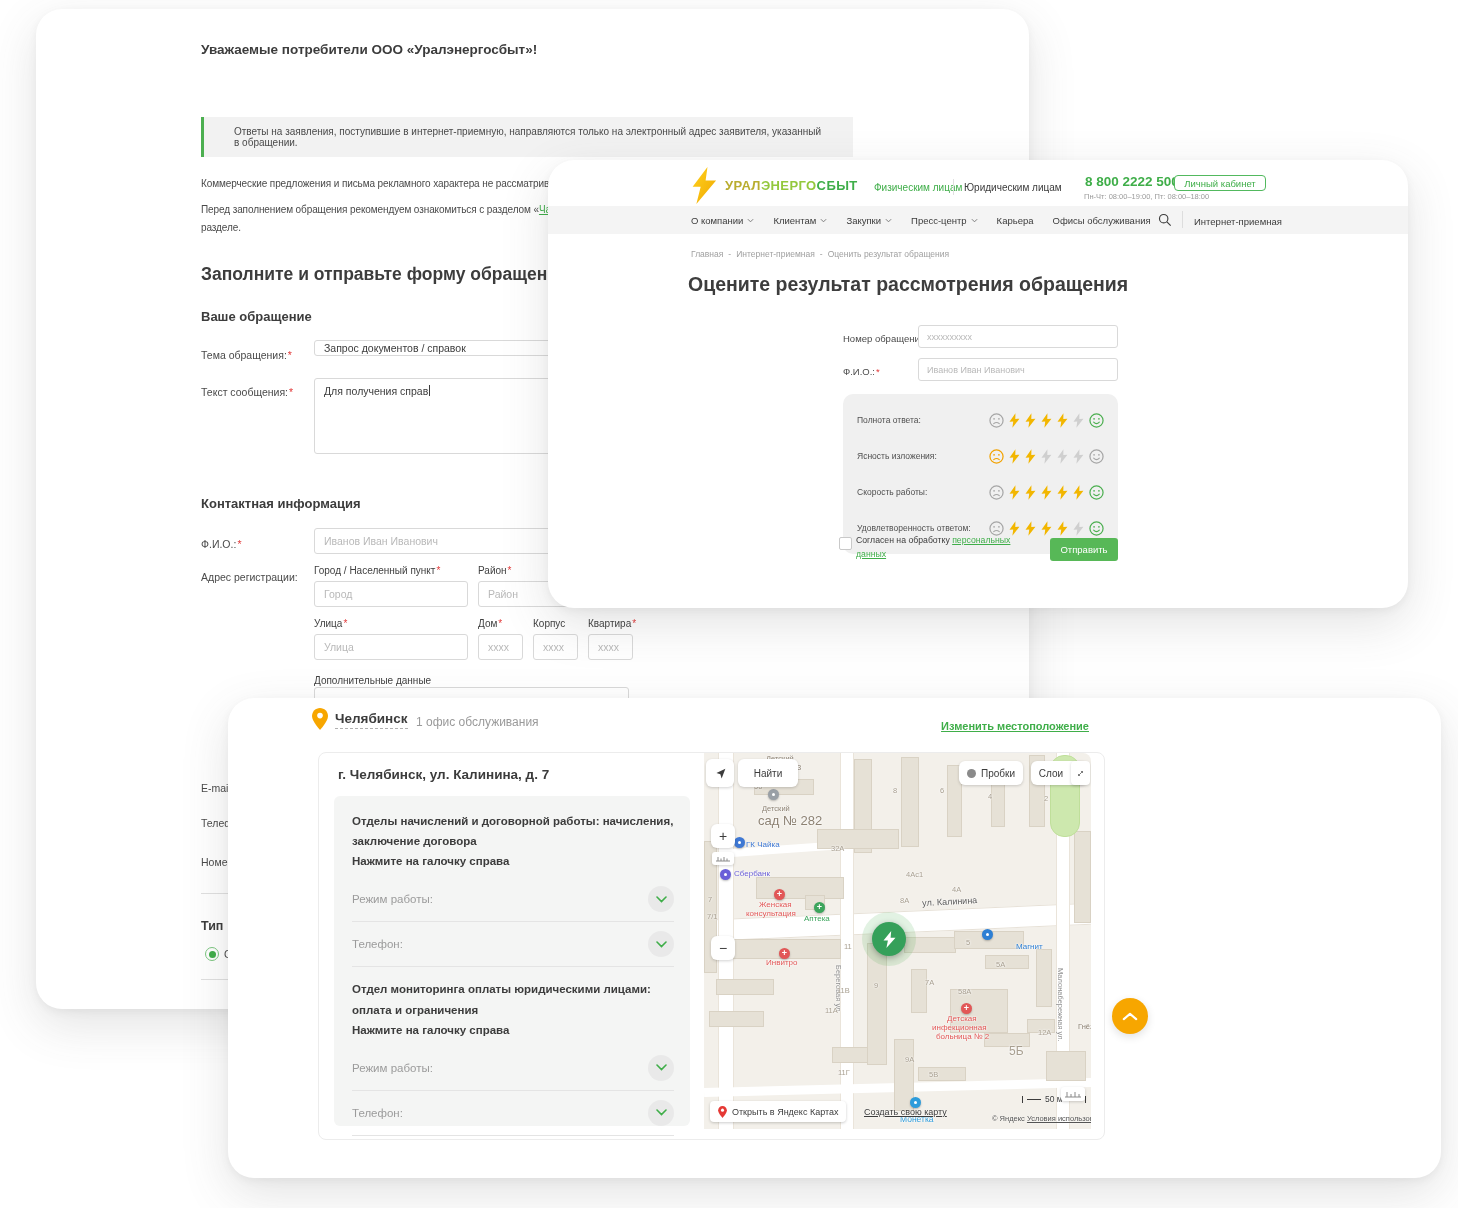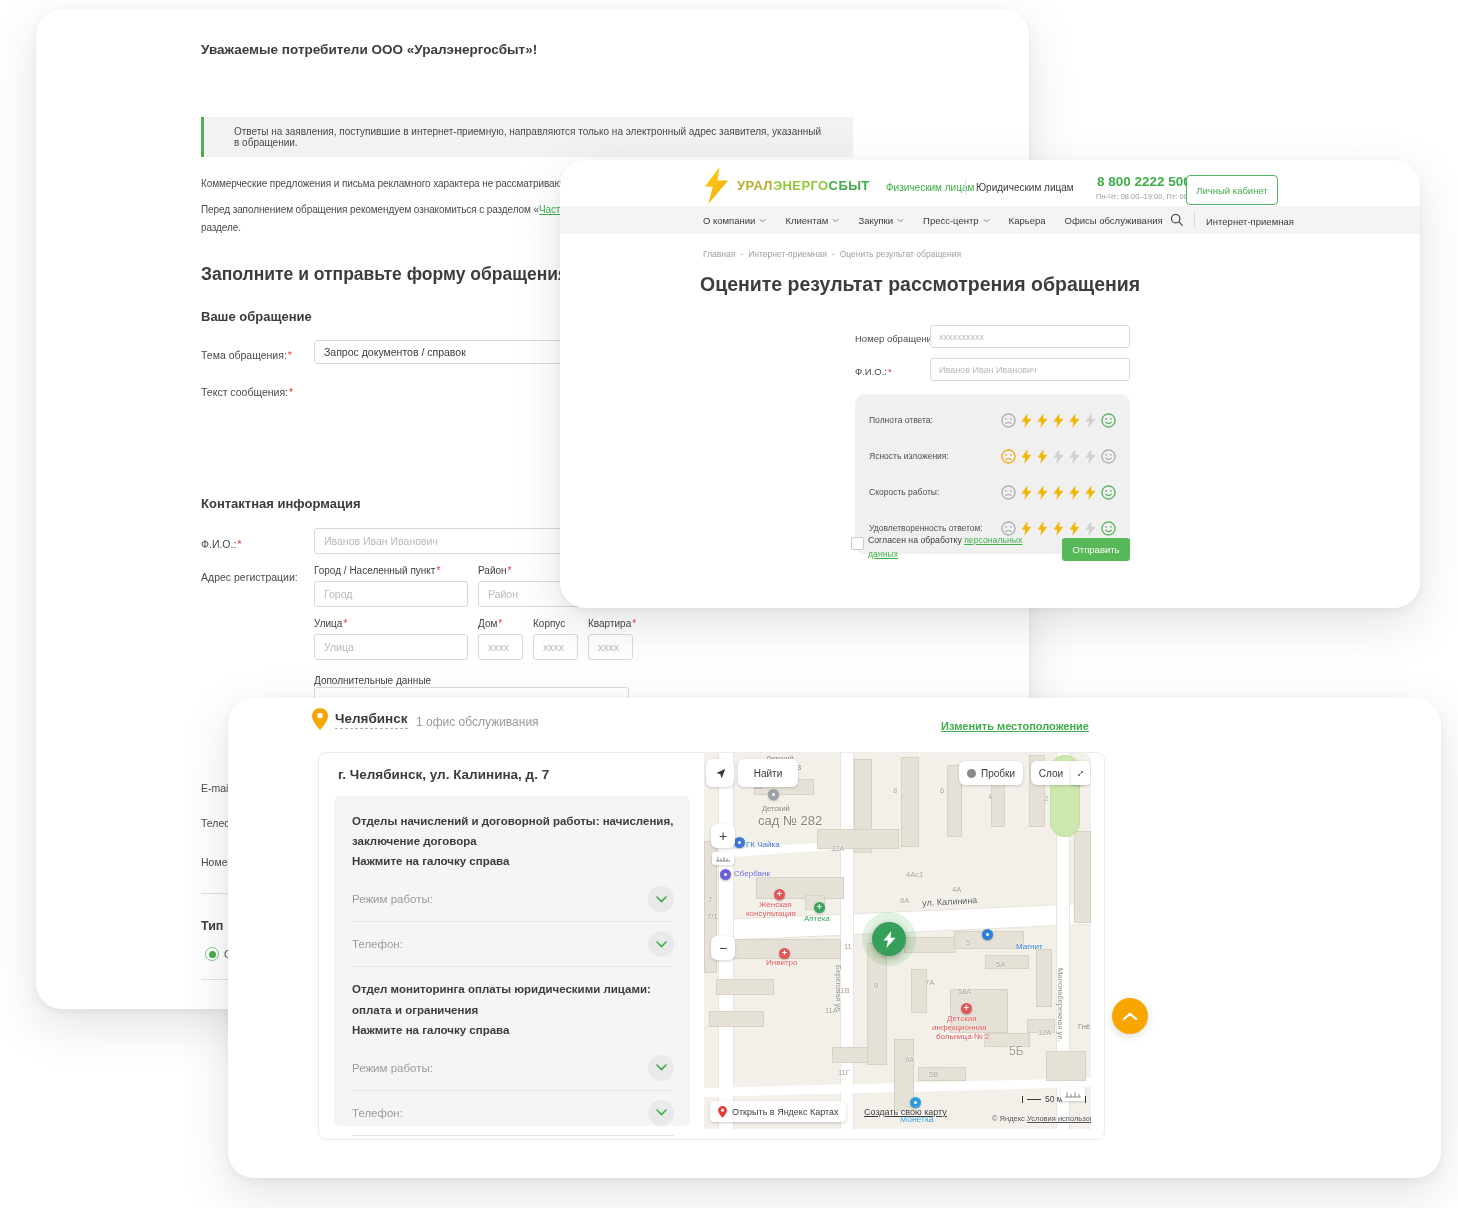--- a/index.html
+++ b/index.html
@@ -88,25 +88,29 @@
     <div class="para" style="left:165px;top:166px;width:705px;">Коммерческие предложения и письма рекламного характера не рассматриваются.</div>
     <div class="para" style="left:165px;top:192px;width:860px;white-space:nowrap;">
       <span>Перед заполнением обращения рекомендуем ознакомиться с разделом «</span><span class="glink">Часто задав</span>
     </div>
     <div class="para" style="left:165px;top:210px;">разделе.</div>
 
     <div class="h2a" style="left:165px;top:255px;">Заполните и отправьте форму обращения</div>
     <div class="h3a" style="left:165px;top:300px;">Ваше обращение</div>
 
     <div class="lbl" style="left:165px;top:340px;"><span>Тема обращения:</span><span class="req">*</span></div>
-    <div class="fld center" style="left:278px;top:331px;width:327px;height:24px;">
+    <div class="fld center" style="left:278px;top:331px;width:327px;height:16px;">
         <span>Запрос документов / справок</span>
       </div>
 
     <div class="lbl" style="left:165px;top:377px;"><span>Текст сообщения:</span><span class="req">*</span></div>
+    <div class="fld" style="left:278px;top:369px;width:327px;height:76px;">
+        <span>Для получения справ</span>
+        <span class="caret"></span>
+      </div>
 
     <div class="h3a" style="left:165px;top:487px;">Контактная информация</div>
 
     <div class="lbl" style="left:165px;top:529px;"><span>Ф.И.О.:</span><span class="req">*</span></div>
     <div class="fld center" style="left:278px;top:519px;width:327px;height:26px;">
         <span class="ph">Иванов Иван Иванович</span>
       </div>
 
     <div class="lbl" style="left:165px;top:562px;">Адрес регистрации:</div>
     <div class="sublbl" style="left:278px;top:556px;"><span>Город / Населенный пункт</span><span class="req">*</span></div>
@@ -365,40 +369,40 @@
             </svg>
         </div>
         <div class="copyright" style="left:288px;top:361px;">
           <span>© Яндекс</span>
           <span style="text-decoration:underline;cursor:pointer;">Условия использования</span>
         </div>
       </div>
     </div>
   </section>
 
-  <section class="card" style="left:560px;top:160px;width:860px;height:448px;z-index:3;text-decoration:underline;">
+  <section class="card" style="left:548px;top:160px;width:860px;height:448px;z-index:3;text-decoration:underline;">
 
     <svg class="abs" style="left:142px;top:7px;" width="30" height="37" viewBox="0 0 24 30">
       <defs>
           <linearGradient id="lg" x1="0" y1="0" x2="1" y2="1">
             <stop offset="0" stop-color="#ffd21f"></stop>
             <stop offset="1" stop-color="#f0a800"></stop>
           </linearGradient>
         </defs>
       <path d="M14 0 L2 16 L8.5 16 L5 30 L21 11 L12.5 11 Z" fill="url(#lg)"></path>
     </svg>
     <div class="brandtxt" style="left:177px;top:18px;">
       <span style="color:#b9ad2f;">УРАЛ</span><span style="color:#93c83d;">ЭНЕРГО</span><span style="color:#3fae49;">СБЫТ</span>
     </div>
     <div class="hdr-link" style="left:326px;top:22px;color:#3fae49;">Физическим лицам</div>
     <div class="vline" style="left:405px;top:19px;height:16px;"></div>
     <div class="hdr-link" style="left:416px;top:22px;color:#3c3c3c;">Юридическим лицам</div>
     <div class="phone" style="left:537px;top:14px;">8 800 2222 500</div>
     <div class="hours" style="left:536px;top:32px;">Пн-Чт: 08:00–19:00, Пт: 08:00–18:00</div>
-    <button class="acctbtn" style="left:626px;top:15px;width:92px;height:30px;text-align:center;">Личный кабинет</button>
+    <button class="acctbtn" style="left:626px;top:15px;width:92px;height:16px;text-align:center;">Личный кабинет</button>
 
     <div class="navbar" style="left:0;top:46px;width:860px;height:28px;padding-left:143px;box-sizing:border-box;gap:19px;">
       <span class="navitem">
           <span>О компании</span>
           <svg class="chev" viewBox="0 0 8 5">
             <polyline points="1,1 4,4 7,1" fill="none" stroke="#7a7a7a" stroke-width="1.1"></polyline>
           </svg>
         </span>
       <span class="navitem">
           <span>Клиентам</span>

